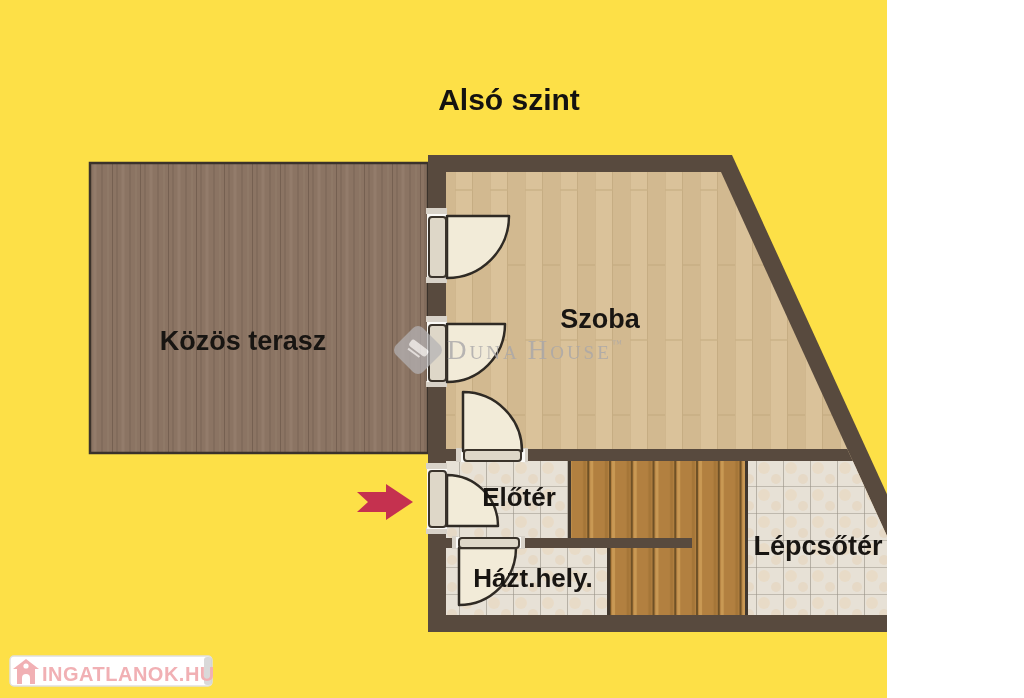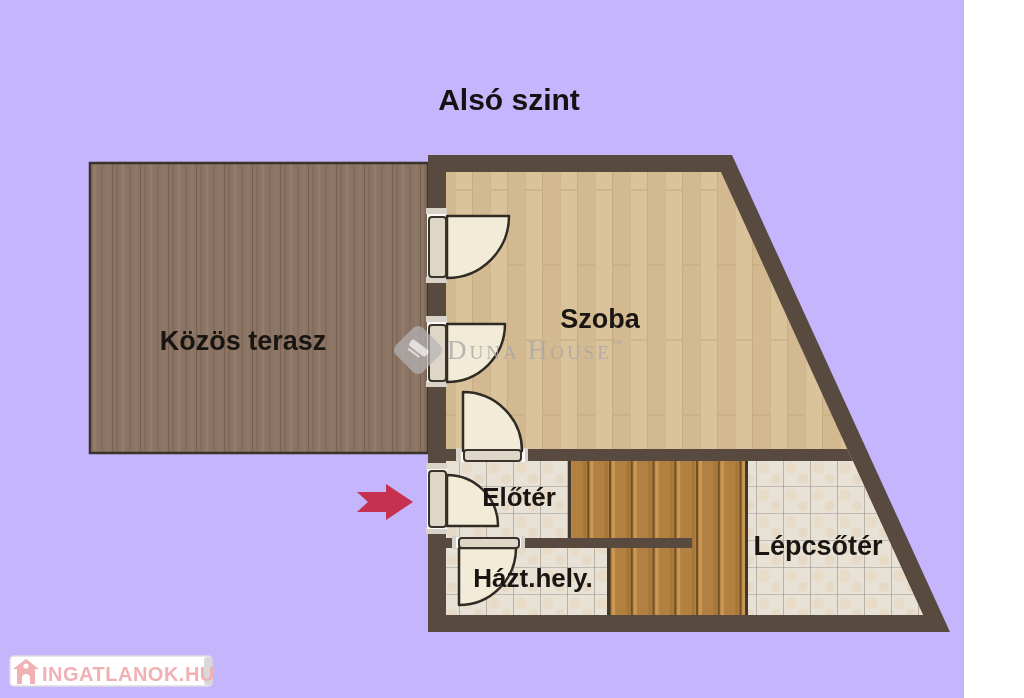--- a/index.html
+++ b/index.html
@@ -1,16 +1,16 @@
 <!DOCTYPE html>
 <html><head>
 <meta charset="utf-8">
 <style>
   html,body{margin:0;padding:0;background:#ffffff;}
-  .page{position:relative;width:964px;height:698px;background:#c4b5fd;overflow:hidden;
+  .page{position:relative;width:887px;height:698px;background:#fde047;overflow:hidden;
         font-family:"Liberation Sans",sans-serif;}
   svg{display:block;}
   .plan-title{font:700 30px "Liberation Sans",sans-serif;fill:#141210;}
   .room-label{font:700 27px "Liberation Sans",sans-serif;fill:#181512;}
   .room-label.small{font-size:26px;}
   .wm-big{font:400 27px "Liberation Serif",serif;letter-spacing:3px;}
   .wm-small{font:400 19px "Liberation Serif",serif;letter-spacing:3px;}
   .wm-tm{font:400 10px "Liberation Serif",serif;}
   .brand-text{font:700 20px "Liberation Sans",sans-serif;letter-spacing:0.5px;}
 </style>

